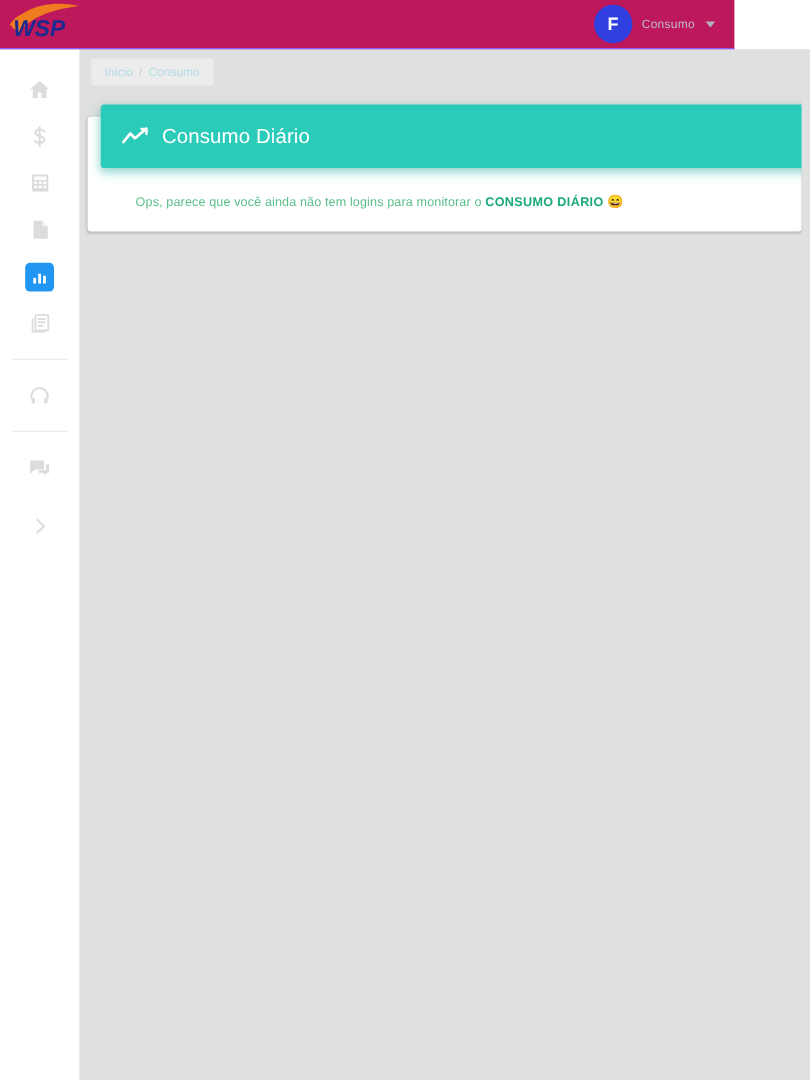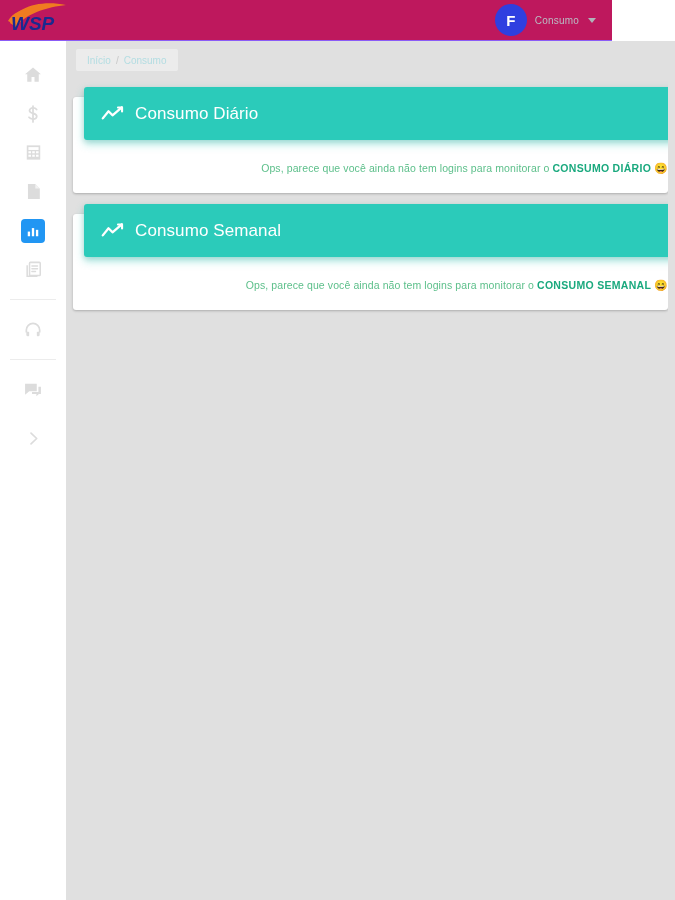--- a/index.html
+++ b/index.html
@@ -190,21 +190,22 @@
     height: 20px;
     color: #ffffff;
     display: flex;
     align-items: center;
   }
   .chart-icon svg { display: block; }
 
   .card-body {
     padding-top: 22px;
     padding-bottom: 7px;
-    text-align: right;
+    text-align: left;
+    padding-left: 40px;
   }
   .empty-msg {
     font-size: 10.5px;
     color: #5cbf8a;
     letter-spacing: .1px;
     white-space: nowrap;
   }
   .empty-msg .strong {
     font-weight: bold;
     color: #1aa97e;
@@ -365,37 +366,20 @@
           <span class="card-title">Consumo Diário</span>
         </div>
         <div class="card-body">
           <div class="empty-msg">
             <span>Ops, parece que você ainda não tem logins para monitorar o </span><span class="strong">CONSUMO DIÁRIO</span>
             <span class="emoji">😄</span>
           </div>
         </div>
       </div>
 
-      <div class="card">
-        <div class="card-header">
-          <span class="chart-icon">
-            <svg width="23" height="17" viewBox="0 0 26 18" fill="none" stroke="currentColor" stroke-width="2.6" stroke-linecap="round" stroke-linejoin="round">
-              <path d="M2 14.5 8.5 6.5 13 11 23.5 2"></path>
-              <path d="M19.2 2.2h4.6v4.6" stroke-width="2.4" fill="none"></path>
-            </svg>
-          </span>
-          <span class="card-title">Consumo Semanal</span>
-        </div>
-        <div class="card-body">
-          <div class="empty-msg">
-            <span>Ops, parece que você ainda não tem logins para monitorar o </span><span class="strong">CONSUMO SEMANAL</span>
-            <span class="emoji">😄</span>
-          </div>
-        </div>
-      </div>
 
 
     </div>
 
     <div class="edge-strip"></div>
   </div>
 
 </div>
 
 </body></html>

